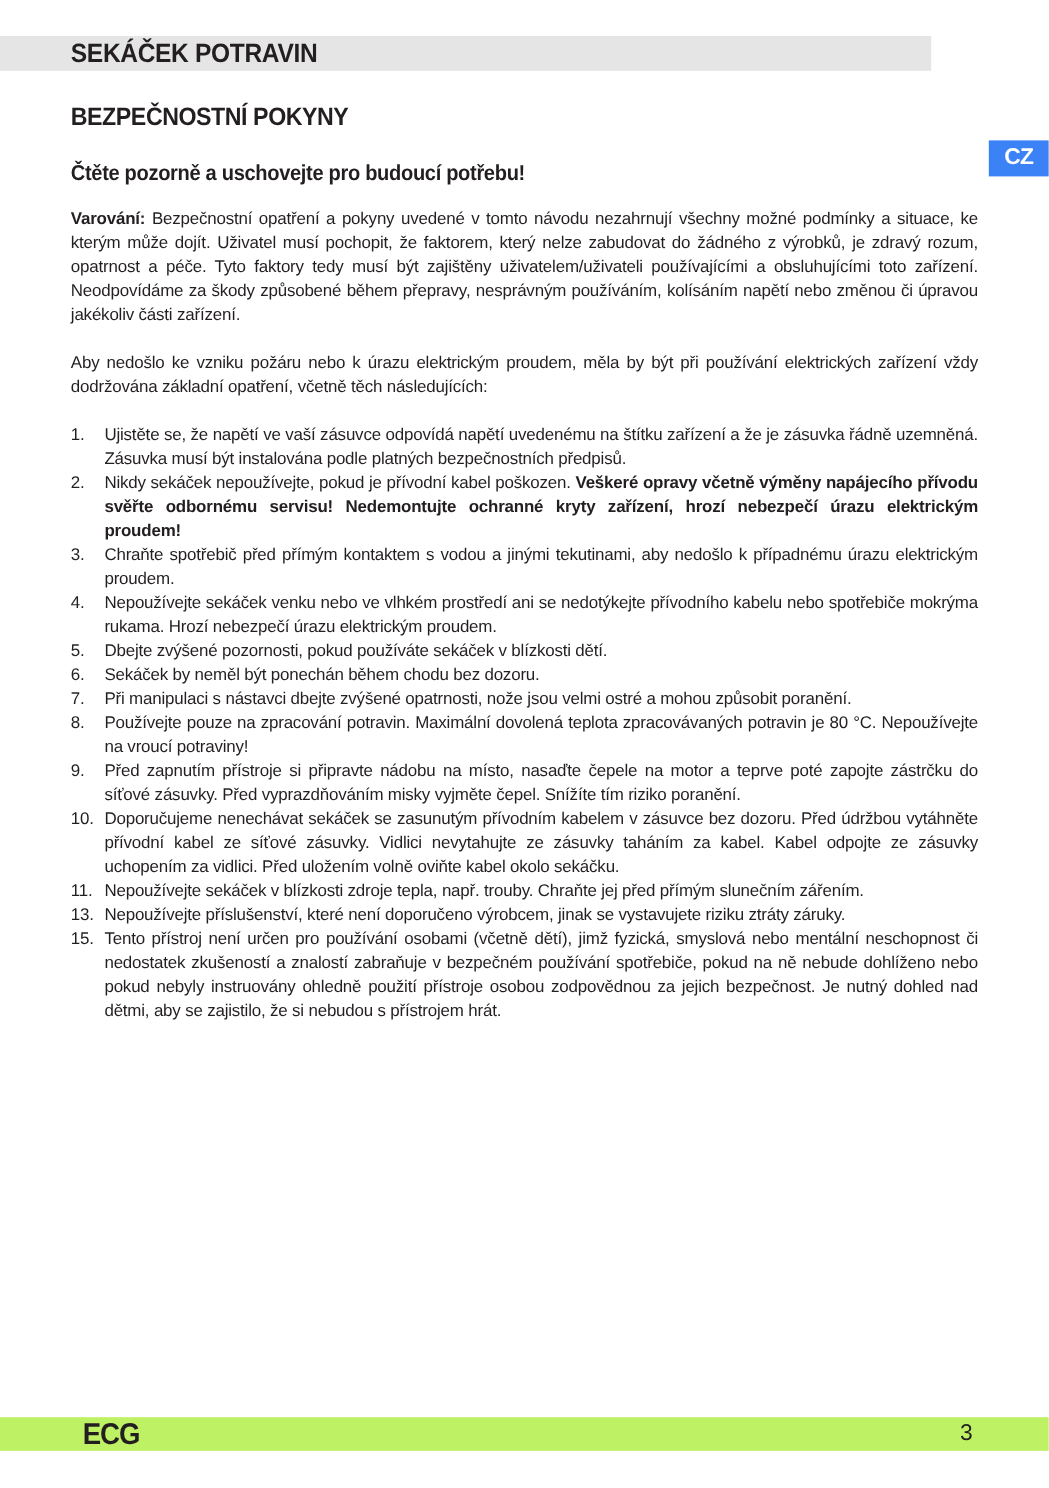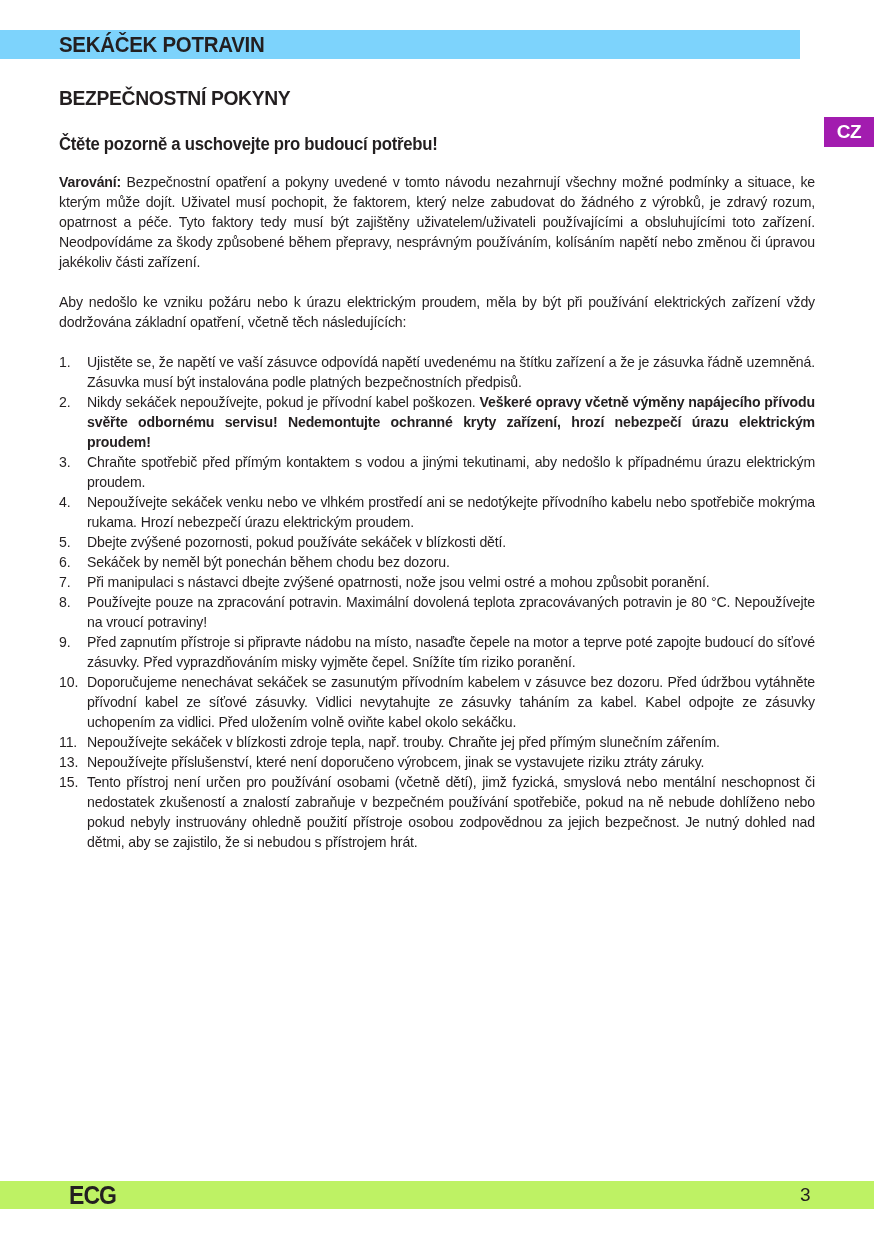--- a/index.html
+++ b/index.html
@@ -1,34 +1,35 @@
 <!DOCTYPE html>
 <html><head>
   <meta charset="utf-8">
   <style>
     html, body { margin: 0; padding: 0; }
     body {
       width: 874px; height: 1240px; background: #ffffff; position: relative;
       font-family: "Liberation Sans", sans-serif; color: #231f20; overflow: hidden;
     }
     .header-bar {
-      position: absolute; left: 0; top: 30px; width: 800px; height: 29px;
-      background: #7dd3fc;
+      position: absolute; left: 0; top: 30px; width: 740px; height: 29px;
+      background: #e5e5e5;
+      padding-left: 36px;
     }
     .header-title {
       position: absolute; left: 59px; top: 2px; font-size: 22px; font-weight: bold;
       letter-spacing: -0.3px; color: #231f20; transform: scaleX(0.93); transform-origin: left center;
     }
     .section-title {
       position: absolute; left: 59px; top: 86px; font-size: 21px; font-weight: bold;
       letter-spacing: -0.4px; transform: scaleX(0.92); transform-origin: left center;
     }
     .lang-tab {
       position: absolute; left: 824px; top: 117px; width: 50px; height: 30px;
-      background: #a21caf; color: #fff; font-weight: bold; font-size: 19px;
+      background: #3b82f6; color: #fff; font-weight: bold; font-size: 19px;
       text-align: center; line-height: 30px; letter-spacing: -0.5px;
     }
     .subtitle {
       position: absolute; left: 59px; top: 134px; font-size: 18px; font-weight: bold;
       letter-spacing: -0.3px; transform: scaleX(0.93); transform-origin: left center;
     }
     .content {
       position: absolute; left: 59px; top: 172px; width: 756px;
       font-size: 14.1px; line-height: 20px; text-align: justify;
       letter-spacing: -0.15px; font-stretch: condensed;
@@ -67,21 +68,21 @@
   <p class="intro2">Aby nedošlo ke vzniku požáru nebo k úrazu elektrickým proudem, měla by být při používání elektrických zařízení vždy dodržována základní opatření, včetně těch následujících:</p>
   <ol>
     <li><span class="num">1.</span><span>Ujistěte se, že napětí ve vaší zásuvce odpovídá napětí uvedenému na štítku zařízení a že je zásuvka řádně uzemněná. Zásuvka musí být instalována podle platných bezpečnostních předpisů.</span></li>
     <li><span class="num">2.</span><span>Nikdy sekáček  nepoužívejte, pokud je přívodní kabel poškozen. </span><span class="b">Veškeré opravy včetně výměny napájecího přívodu svěřte odbornému servisu! Nedemontujte ochranné kryty zařízení, hrozí nebezpečí úrazu elektrickým proudem!</span></li>
     <li><span class="num">3.</span><span>Chraňte spotřebič před přímým kontaktem s vodou a jinými tekutinami, aby nedošlo k případnému úrazu elektrickým proudem.</span></li>
     <li><span class="num">4.</span><span>Nepoužívejte sekáček venku nebo ve vlhkém prostředí ani se nedotýkejte přívodního kabelu nebo spotřebiče mokrýma rukama. Hrozí nebezpečí úrazu elektrickým proudem.</span></li>
     <li><span class="num">5.</span><span>Dbejte zvýšené pozornosti, pokud používáte sekáček v blízkosti dětí.</span></li>
     <li><span class="num">6.</span><span>Sekáček by neměl být ponechán během chodu bez dozoru.</span></li>
     <li><span class="num">7.</span><span>Při manipulaci s nástavci dbejte zvýšené opatrnosti, nože jsou velmi ostré a mohou způsobit poranění.</span></li>
     <li><span class="num">8.</span><span>Používejte pouze na zpracování potravin. Maximální dovolená teplota zpracovávaných potravin je 80 °C. Nepoužívejte na vroucí potraviny!</span></li>
-    <li><span class="num">9.</span><span>Před zapnutím přístroje si připravte nádobu na místo, nasaďte čepele na motor a teprve poté zapojte budoucí do síťové zásuvky. Před vyprazdňováním misky vyjměte čepel. Snížíte tím riziko poranění.</span></li>
+    <li><span class="num">9.</span><span>Před zapnutím přístroje si připravte nádobu na místo, nasaďte čepele na motor a teprve poté zapojte zástrčku do síťové zásuvky. Před vyprazdňováním misky vyjměte čepel. Snížíte tím riziko poranění.</span></li>
     <li><span class="num">10.</span><span>Doporučujeme nenechávat sekáček se zasunutým přívodním kabelem v zásuvce bez dozoru. Před údržbou vytáhněte přívodní kabel ze síťové zásuvky. Vidlici nevytahujte ze zásuvky taháním za kabel. Kabel odpojte ze zásuvky uchopením za vidlici. Před uložením volně oviňte kabel okolo sekáčku.</span></li>
     <li><span class="num">11.</span><span>Nepoužívejte sekáček v blízkosti zdroje tepla, např. trouby. Chraňte jej před přímým slunečním zářením.</span></li>
     <li><span class="num">13.</span><span>Nepoužívejte příslušenství, které není doporučeno výrobcem, jinak se vystavujete riziku ztráty záruky.</span></li>
     <li><span class="num">15.</span><span>Tento přístroj není určen pro používání osobami (včetně dětí), jimž fyzická, smyslová nebo mentální neschopnost či nedostatek zkušeností a znalostí zabraňuje v bezpečném používání spotřebiče, pokud na ně nebude dohlíženo nebo pokud nebyly instruovány ohledně použití přístroje osobou zodpovědnou za jejich bezpečnost. Je nutný dohled nad dětmi, aby se zajistilo, že si nebudou s přístrojem hrát.</span></li>
   </ol>
 </div>
 
 <div class="footer-bar">
   <div class="brand">ECG</div>
   <div class="page-num">3</div>

